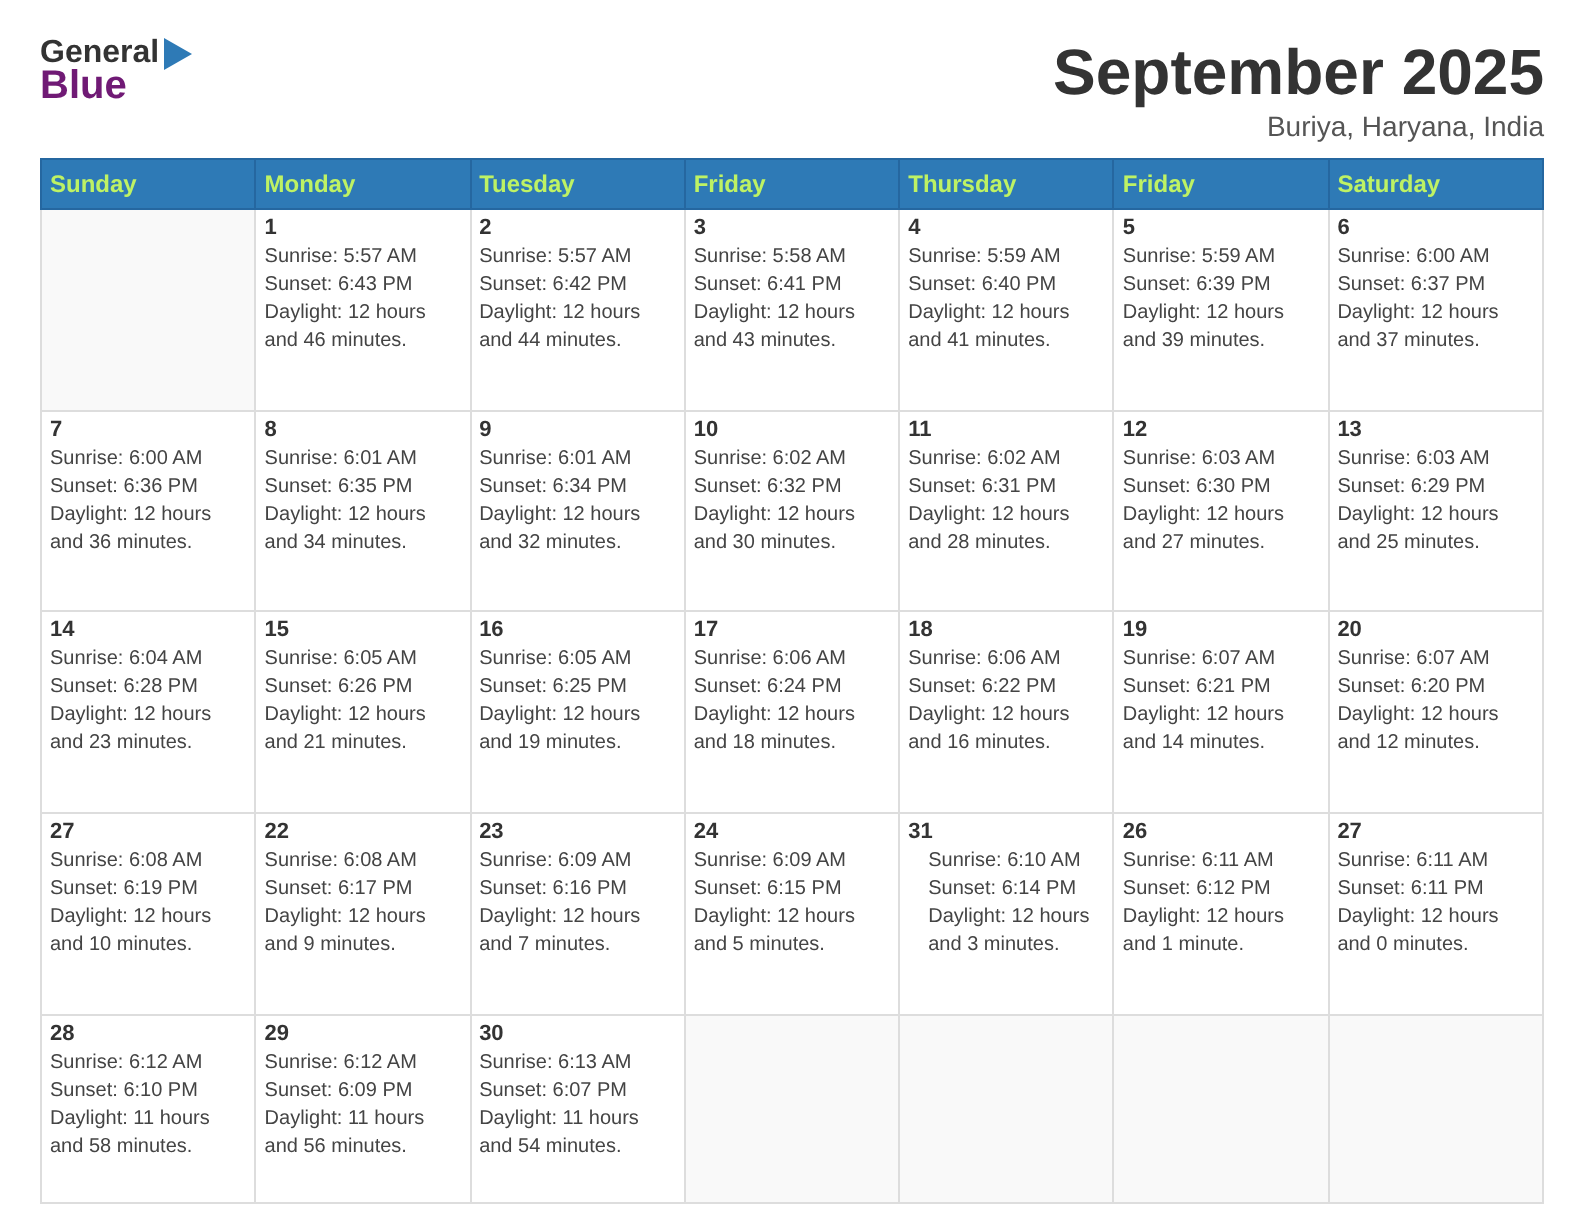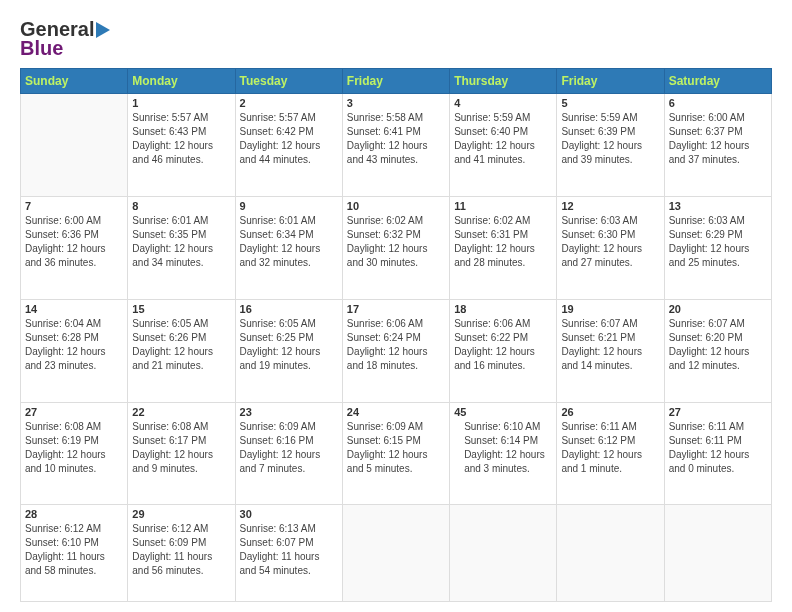--- a/index.html
+++ b/index.html
@@ -99,24 +99,28 @@
       height: 75px;
     }
   </style>
 </head>
 <body>
 
 <div class="page">
   <div class="header">
     <div class="logo">
       <div class="logo-line">
-        <span style="font-size:20px;font-weight:bold;color:#333;">General</span>
+        <span style="font-size:16px;font-weight:bold;color:#333;">General</span>
         <span class="logo-arrow"></span>
       </div>
       <div style="font-size:20px;font-weight:bold;color:#701a75;margin-top:-4px;">Blue</div>
+    </div>
+    <div class="title-area">
+      <div class="month-title">September 2025</div>
+      <div class="location">Buriya, Haryana, India</div>
     </div>
   </div>
 
   <table class="calendar">
     <thead>
       <tr>
       <th>Sunday</th>
           <th>Monday</th>
           <th>Tuesday</th>
           <th>Friday</th>
@@ -296,21 +300,21 @@
 and 7 minutes.</div>
           </td>
           <td>
             <div class="day-num">24</div>
             <div class="day-info" style="white-space: pre-line;">Sunrise: 6:09 AM
 Sunset: 6:15 PM
 Daylight: 12 hours
 and 5 minutes.</div>
           </td>
           <td>
-            <div class="day-num">45</div>
+            <div class="day-num">31</div>
             <div class="day-info" style="white-space: pre-line; margin-left: 10px;">Sunrise: 6:10 AM
 Sunset: 6:14 PM
 Daylight: 12 hours
 and 3 minutes.</div>
           </td>
           <td>
             <div class="day-num">26</div>
             <div class="day-info" style="white-space: pre-line;">Sunrise: 6:11 AM
 Sunset: 6:12 PM
 Daylight: 12 hours

